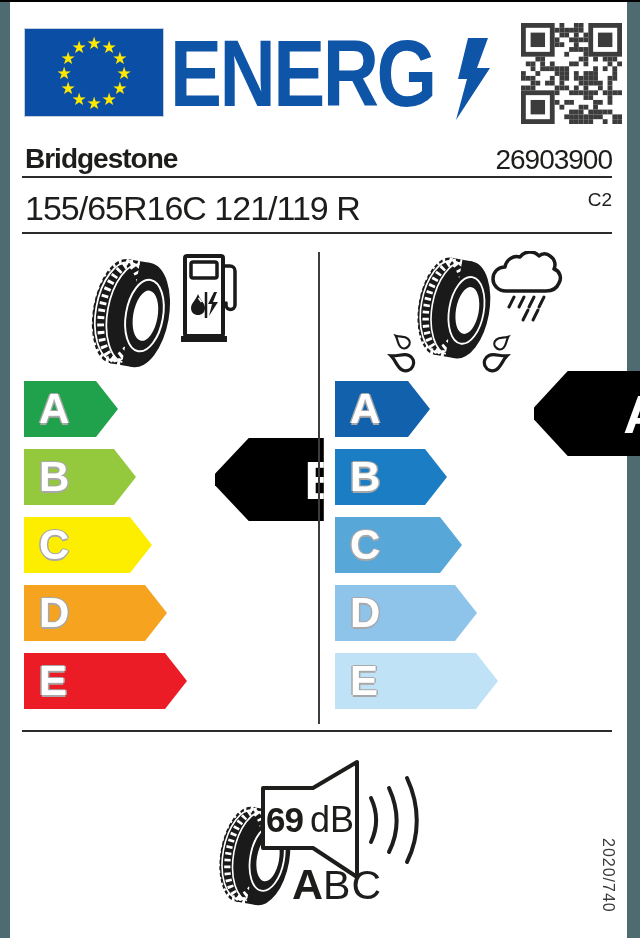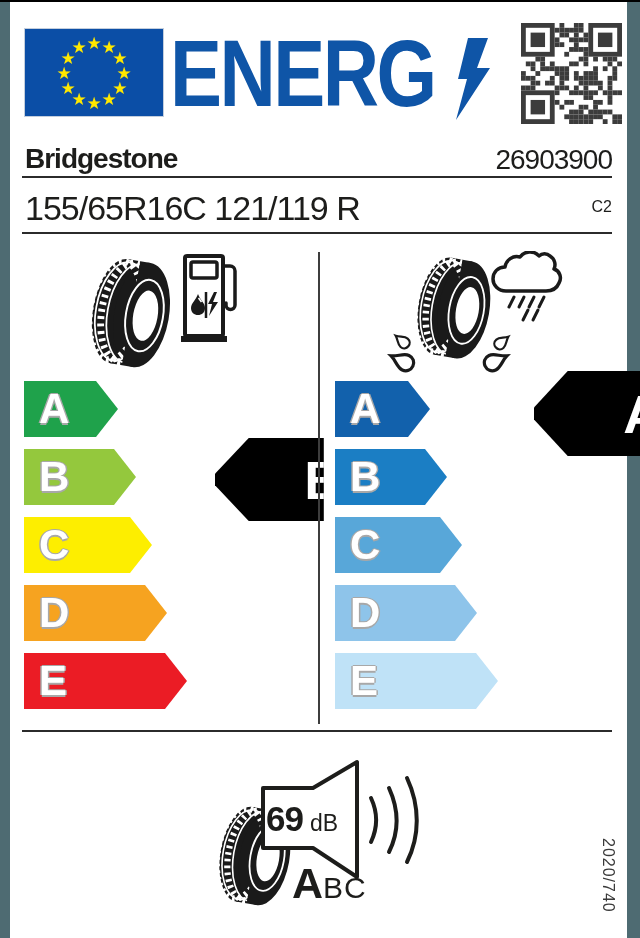--- a/index.html
+++ b/index.html
@@ -22,44 +22,44 @@
          letter-spacing:-3px;color:var(--energ_blue,#0f55a7);
          transform:scaleX(0.82);transform-origin:left top;white-space:nowrap;}
   .bolt{left:452px;top:38px;}
 
   .qr{left:521px;top:23px;}
 
   
   .brand{left:25px;top:143px;font-size:28px;font-weight:bold;letter-spacing:-1px;}
   .article{top:144px;right:28px;font-size:28px;letter-spacing:-1px;}
   .tyresize{left:25px;top:189px;font-size:34px;letter-spacing:-1px;}
-  .tyreclass{top:198px;right:28px;font-size:16px;}
+  .tyreclass{top:189px;right:28px;font-size:19px;}
 
   .hline{left:22px;width:590px;height:2px;background:var(--line,#2b2b2b);}
   .vline{left:318px;top:252px;width:2px;height:472px;background:#3d3d3d;}
 
   
   .arrow{position:absolute;height:56px;display:flex;align-items:center;
          clip-path:polygon(0 0,calc(100% - 22px) 0,100% 50%,calc(100% - 22px) 100%,0 100%);}
   .arrow .ltr{margin-left:15px;font-size:42px;font-weight:bold;color:#fff;line-height:1;
          text-shadow:-1.5px 0 #a8a8a8,1.5px 0 #a8a8a8,0 -1.5px #a8a8a8,0 1.5px #a8a8a8;}
   .col-left{left:24px;} .col-right{left:335px;}
 
   
   .badge{position:absolute;background:var(--badge,#000);color:#fff;display:flex;align-items:center;justify-content:center;
          clip-path:polygon(31% 0,100% 0,100% 100%,31% 100%,0 57%,0 43%);
          padding-left:17%;box-sizing:border-box;font-weight:bold;font-size:54px;}
 
   
   .noise-val{left:266px;top:799px;display:flex;align-items:baseline;gap:7px;}
   .noise-val .num{font-size:35px;font-weight:bold;letter-spacing:-1px;}
-  .noise-val .unit{font-size:23px;}
+  .noise-val .unit{font-size:36px;}
   .noise-class{left:292px;top:862px;display:flex;align-items:baseline;}
   .noise-class .primary{font-size:43px;font-weight:bold;line-height:1;}
-  .noise-class .others{font-size:30px;letter-spacing:1px;}
+  .noise-class .others{font-size:41px;letter-spacing:1px;}
 
   .reg{left:599px;top:838px;writing-mode:vertical-rl;font-size:16px;letter-spacing:1px;color:var(--regulation_text,#3a3a3a);}
 
   svg{display:block;}
 </style>
 </head>
 <body>
 
 <svg width="0" height="0" style="position:absolute">
   <defs>

